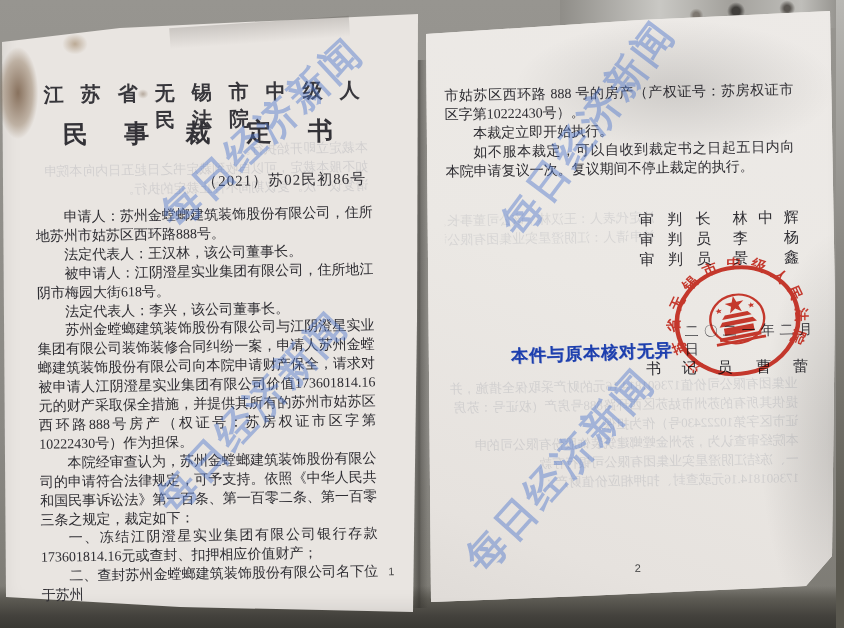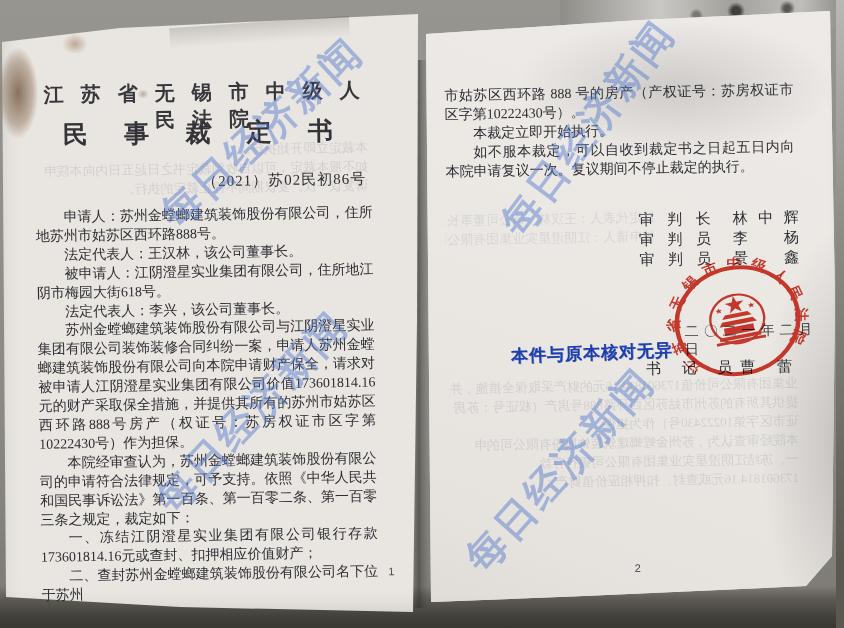--- a/index.html
+++ b/index.html
@@ -66,21 +66,21 @@
   .body-right{left:448px;top:84px;width:349px;}
   .body-right p.noindent{text-indent:0;}
   .judges{left:560px;top:210px;width:240px;font-size:15px;line-height:20px;text-align:right;}
   .judge-row{margin-bottom:0;white-space:nowrap;}
   .judge-title{display:inline-block;width:72px;text-align:justify;text-align-last:justify;}
   .judge-gap{display:inline-block;width:22px;}
   .judge-name{display:inline-block;width:66px;text-align:justify;text-align-last:justify;}
   .date-line{left:684px;top:324px;font-size:14px;letter-spacing:5px;color:#3a393e;}
   .clerk{left:645px;top:360px;width:150px;font-size:15px;white-space:nowrap;}
   .clerk-title{display:inline-block;width:86px;text-align:justify;text-align-last:justify;}
-  .clerk-name{display:inline-block;width:52px;margin-left:8px;text-align:justify;text-align-last:justify;}
+  .clerk-name{display:inline-block;width:52px;margin-left:24px;text-align:justify;text-align-last:justify;}
   .verify-stamp{left:510px;top:341px;font-size:17px;font-weight:bold;letter-spacing:1px;
     color:#1d3fae;transform:rotate(-1.2deg);
     text-shadow:0.7px 0.4px 0 rgba(29,63,174,.55);}
   
   .bleed{opacity:.13;color:#3c4660;font-size:13px;line-height:19px;transform:scaleX(-1);}
   .bleed p{margin:0;white-space:nowrap;overflow:hidden;}
   .bleed-left{left:40px;top:140px;width:330px;}
   .bleed-right-top{left:446px;top:208px;width:210px;opacity:.11;}
   .bleed-right-bot{left:440px;top:376px;width:356px;}
   

